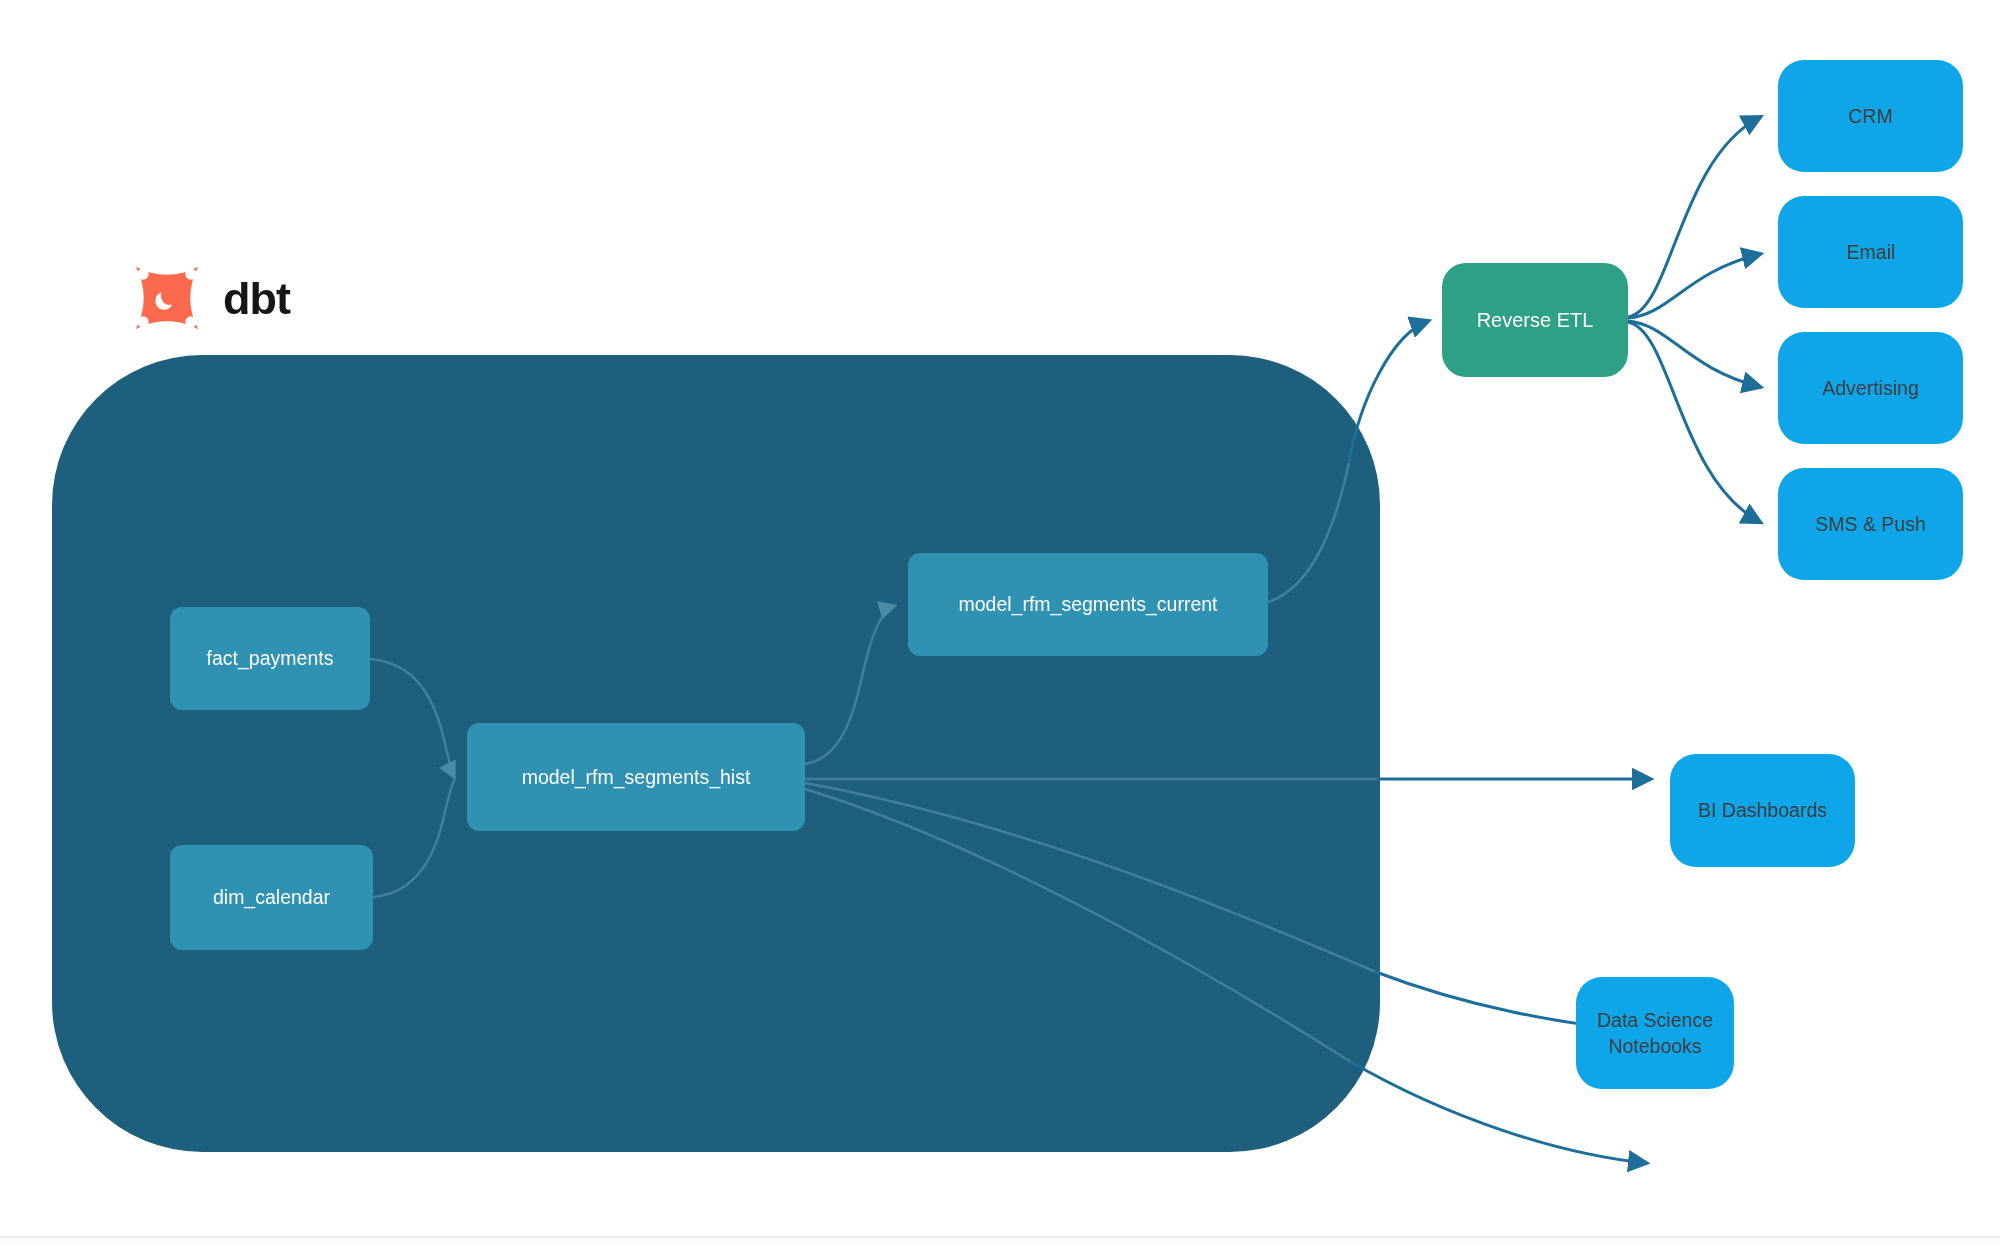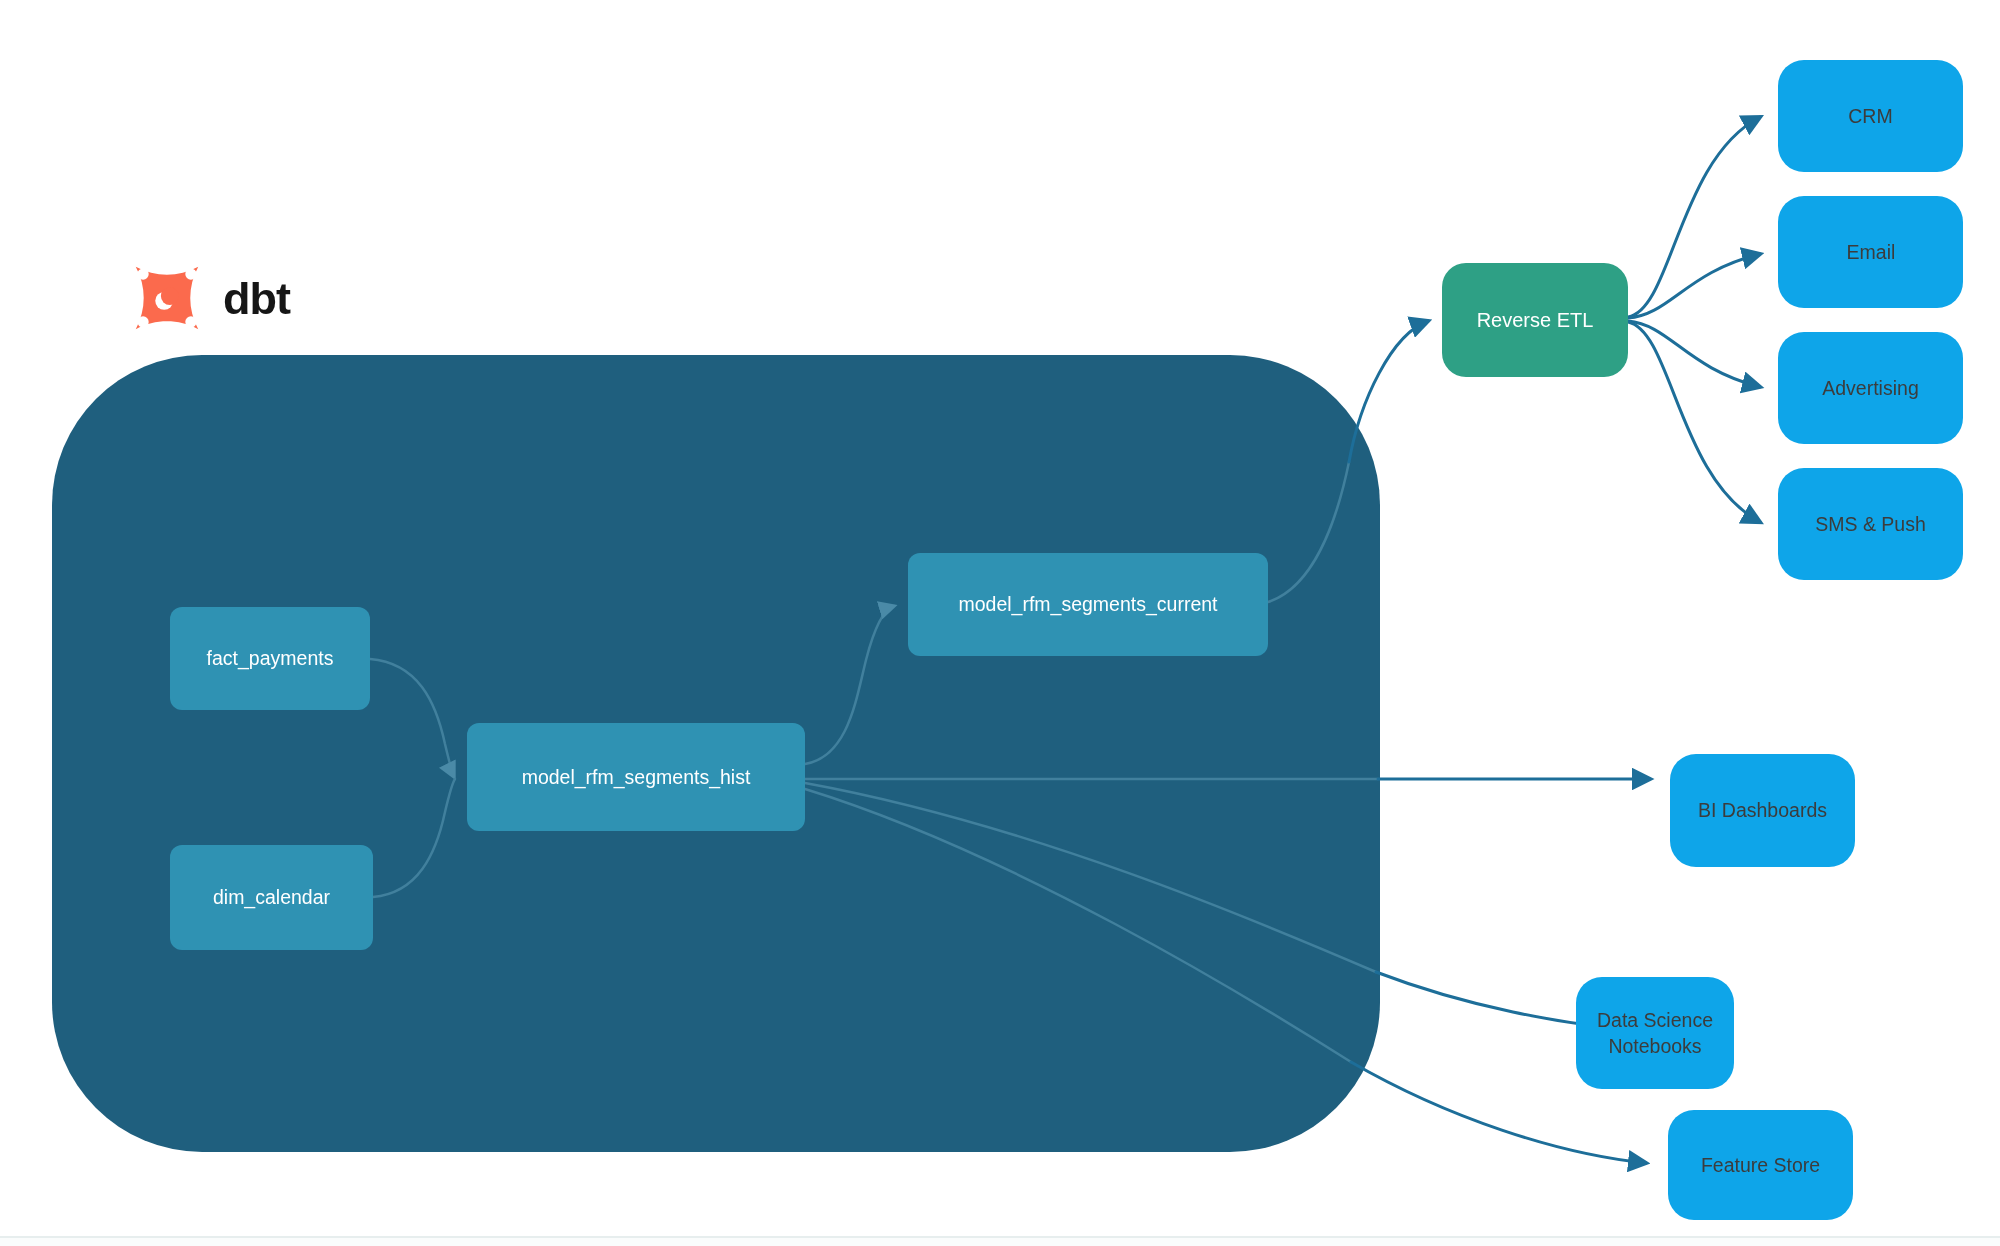--- a/index.html
+++ b/index.html
@@ -124,17 +124,14 @@
   </div>
   <div class="node node-gray" id="n-sms">
     <span>SMS &amp; Push</span>
   </div>
   <div class="node node-gray" id="n-bi">
     <span>BI Dashboards</span>
   </div>
   <div class="node node-gray" id="n-nb">
     <span>Data Science Notebooks</span>
   </div>
-  <div class="node node-gray" id="n-fs">
-    <span>Feature Store</span>
-  </div>
 
 </div>
 
 </body></html>

